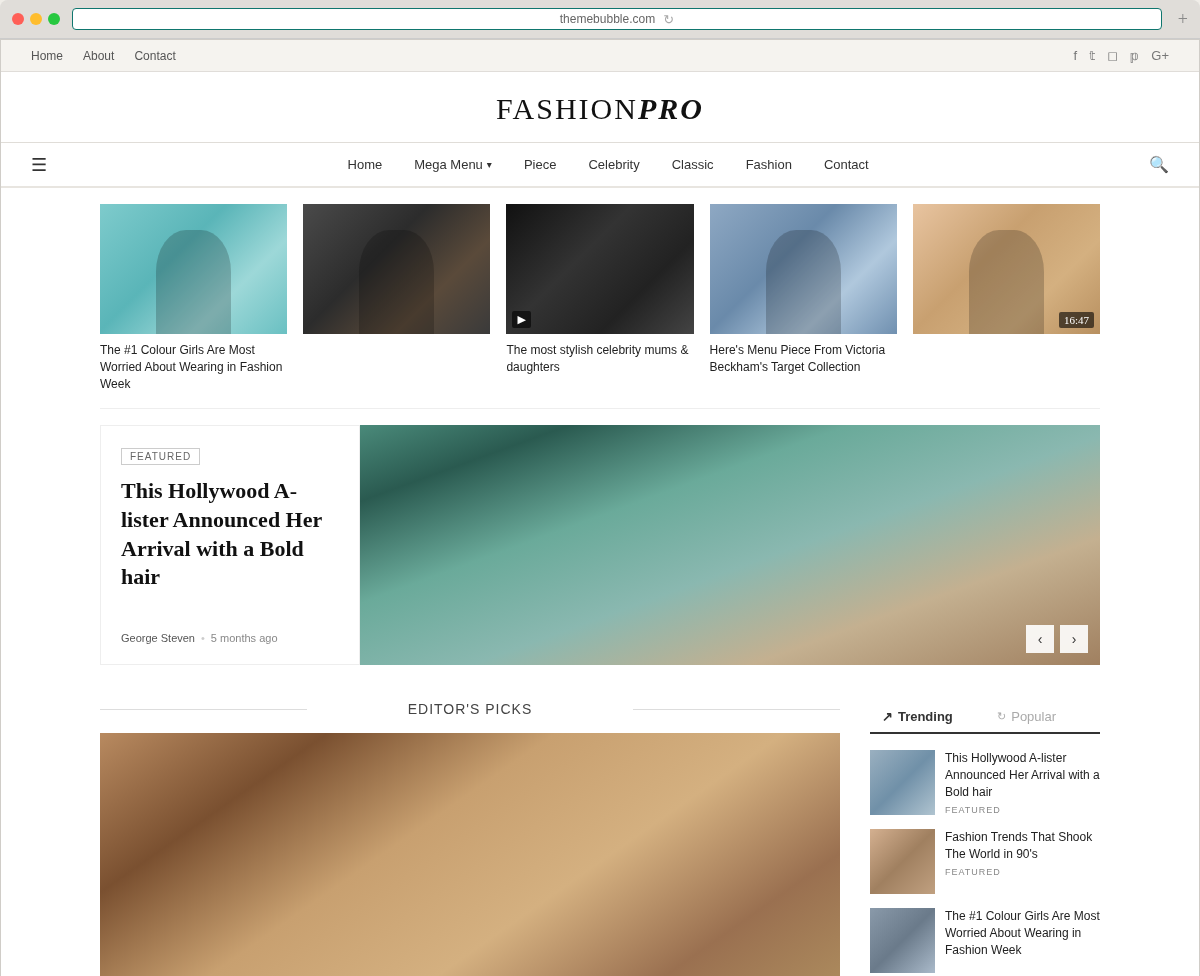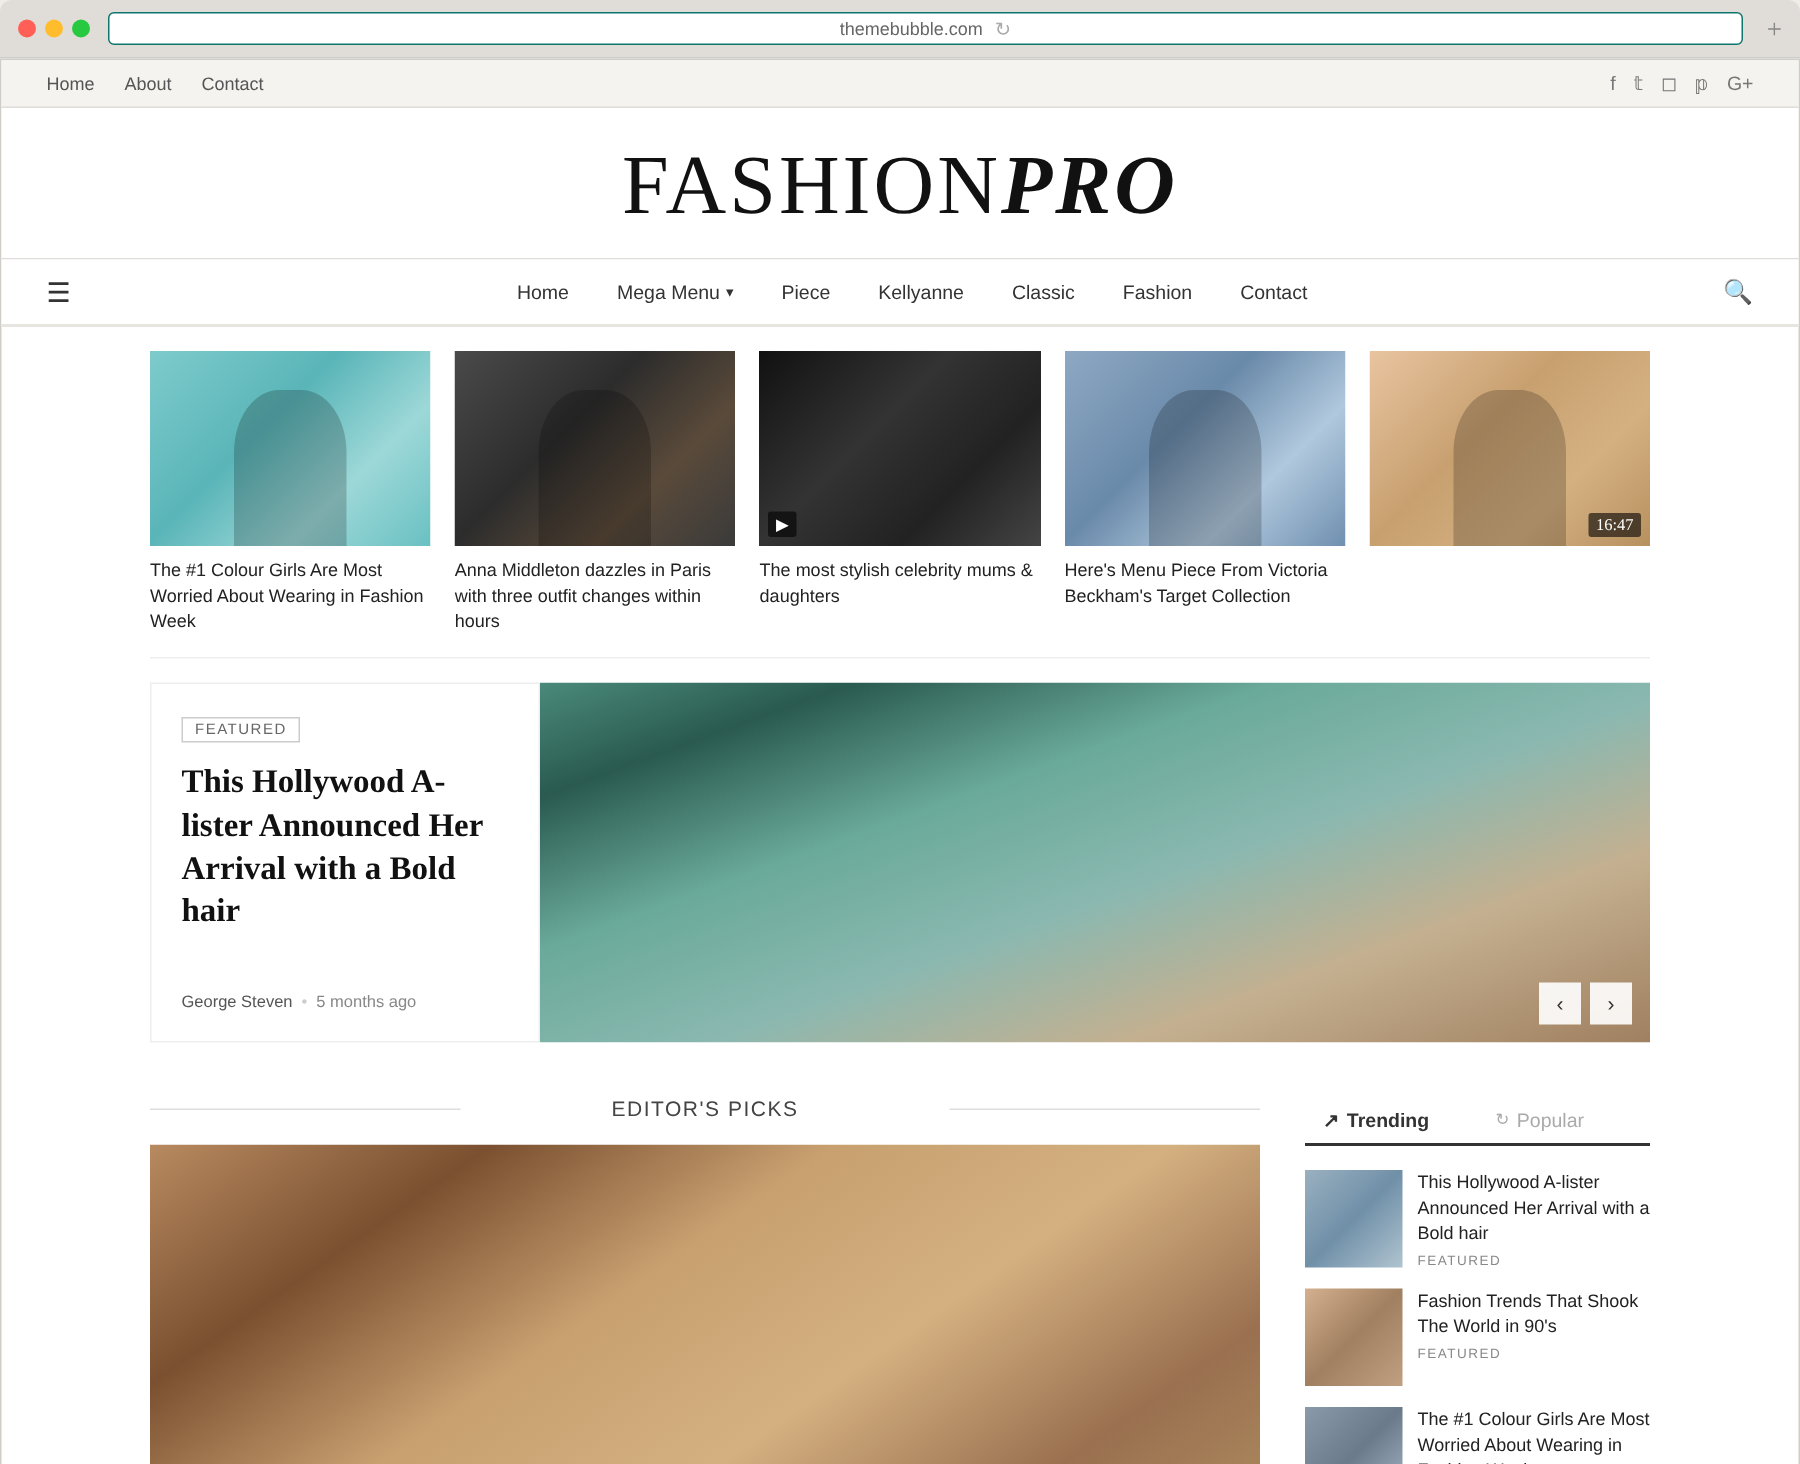--- a/index.html
+++ b/index.html
@@ -64,21 +64,21 @@
     .top-nav-social span { font-size: 13px; color: #777; cursor: pointer; }
 
     
     .site-header {
       text-align: center;
       padding: 20px 30px 16px;
       border-bottom: 1px solid #e0ddd8;
       background: #fff;
     }
     .site-title {
-      font-size: 56px;
+      font-size: 30px;
       letter-spacing: 2px;
     }
     .site-title .fashion { font-family: Georgia, serif; font-weight: normal; color: #111; }
     .site-title .pro { font-family: Georgia, serif; font-style: italic; font-weight: bold; color: #111; }
 
     
     .main-nav {
       background: #fff;
       border-bottom: 2px solid #e8e5e0;
       padding: 0 30px;
@@ -390,21 +390,21 @@
 
   <div class="main-nav">
     <span class="hamburger">☰</span>
     <nav class="nav-links">
       <a>Home</a>
       <a>
         <span>Mega Menu</span>
         <span style="font-size:10px;">▾</span>
       </a>
       <a>Piece</a>
-      <a>Kellyanne</a>
+      <a>Celebrity</a>
       <a>Classic</a>
       <a>Fashion</a>
       <a>Contact</a>
     </nav>
     <span class="nav-search">🔍</span>
   </div>
 
   <div class="content-area">
 
     <div class="article-grid">
@@ -413,21 +413,20 @@
         <div class="article-img-wrap">
           <div class="article-img-placeholder img-cyan img-person" style="width:100%;height:100%;"></div>
         </div>
         <div class="article-title">The #1 Colour Girls Are Most Worried About Wearing in Fashion Week</div>
       </div>
 
       <div class="article-card">
         <div class="article-img-wrap">
           <div class="article-img-placeholder img-dark img-person" style="width:100%;height:100%;"></div>
         </div>
-        <div class="article-title">Anna Middleton dazzles in Paris with three outfit changes within hours</div>
       </div>
 
       <div class="article-card">
         <div class="article-img-wrap">
           <div class="article-img-placeholder img-runway" style="width:100%;height:100%;background:linear-gradient(135deg,#111 0%,#333 40%,#222 70%,#444 100%);"></div>
           <span class="video-badge">▶</span>
         </div>
         <div class="article-title">The most stylish celebrity mums &amp; daughters</div>
       </div>
 

